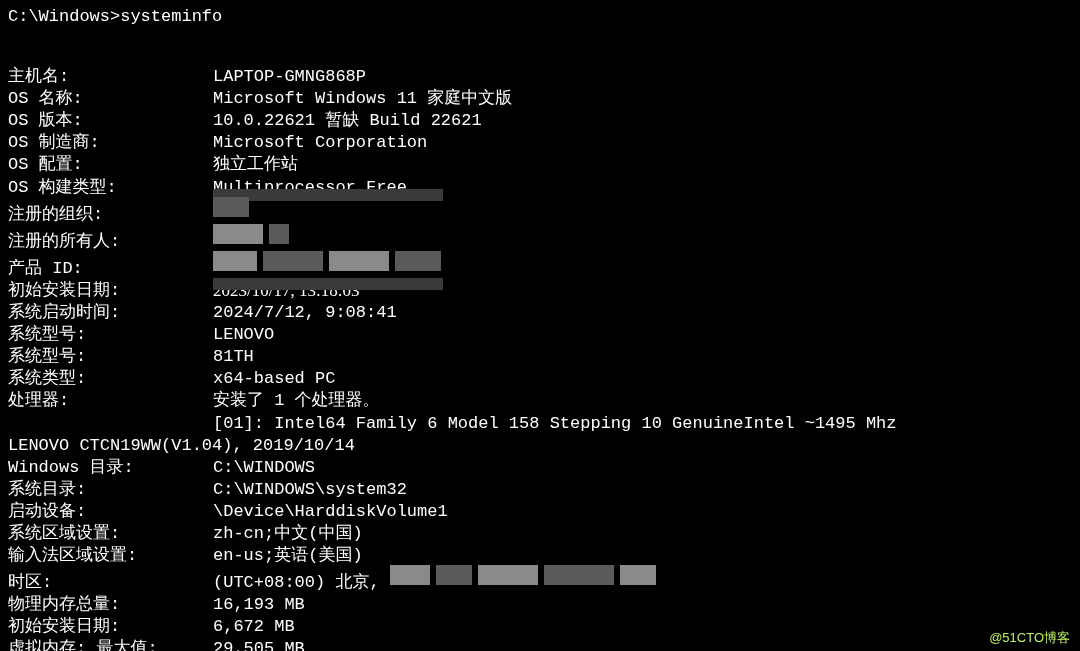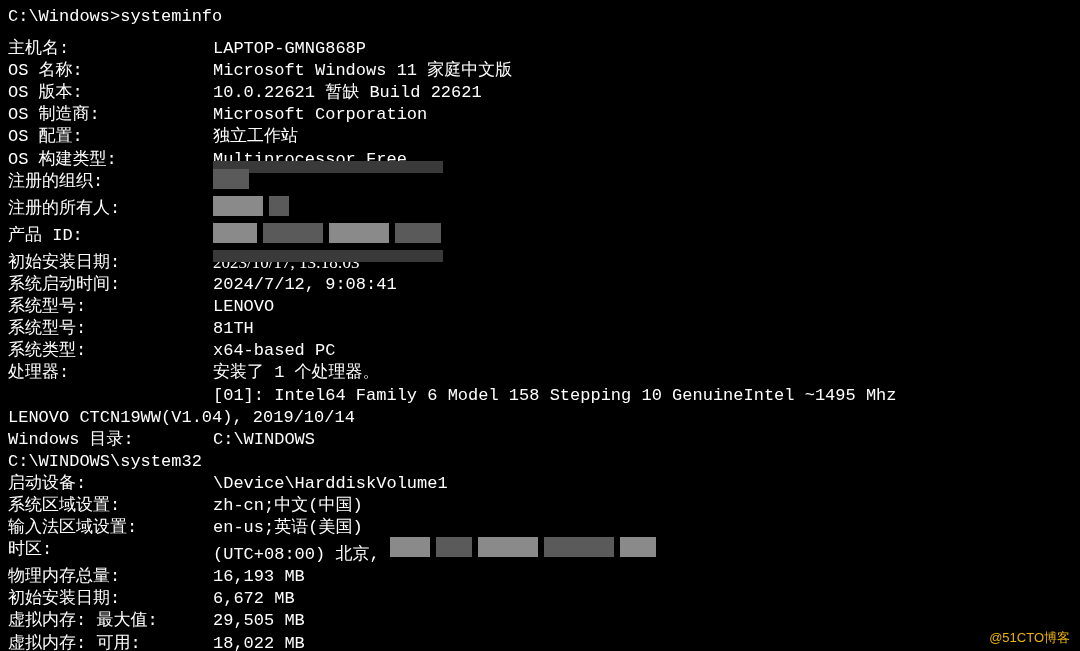--- a/index.html
+++ b/index.html
@@ -8,40 +8,40 @@
     color: #fff;
     font-family: Consolas, "Courier New", monospace;
     font-size: 17px;
     line-height: 1.3;
     width: 1080px;
     height: 651px;
     padding: 6px 8px;
     overflow: hidden;
     position: relative;
   }
-  .prompt-line { white-space: pre; margin-bottom: 10px; }
-  .row { display: flex; white-space: pre; }
+  .prompt-line { white-space: pre; margin-bottom: 38px; }
+  .row { display: flex; white-space: pre; align-items: flex-end; }
   .label { width: 205px; flex-shrink: 0; }
   .value { flex: 1; }
   .indent-full { padding-left: 205px; }
   .redact {
     display: inline-block;
     vertical-align: middle;
     height: 20px;
     position: relative;
     top: -2px;
   }
   .px2 { background: #8a8a8a; }
   .px3 { background: #5a5a5a; }
   .rblock { display: inline-flex; gap: 6px; align-items: center; }
   .watermark {
     position: absolute;
     right: 10px;
     bottom: 4px;
-    color: #eab308;
+    color: #bef264;
     font-size: 13px;
     font-family: sans-serif;
   }
 </style>
 </head>
 <body>
 
 <div class="prompt-line">C:\Windows&gt;systeminfo</div>
 
 <div id="output">
@@ -56,21 +56,21 @@
     <div class="row"><span class="label">产品 ID:</span><span class="value"><span class="rblock"><span class="redact px2" style="width: 44px;"></span><span class="redact px3" style="width: 60px;"></span><span class="redact px2" style="width: 60px;"></span><span class="redact px3" style="width: 46px;"></span></span></span></div>
     <div class="row"><span class="label">初始安装日期:</span><span class="value" style="position: relative; font-family: Liberation Serif, serif;">2023/10/17, 13:18:03<span style="position: absolute; left: 0px; top: -2px; height: 12px; width: 230px; background: rgb(58, 58, 58);"></span></span></div>
     <div class="row"><span class="label">系统启动时间:</span><span class="value">2024/7/12, 9:08:41</span></div>
     <div class="row"><span class="label">系统型号:</span><span class="value">LENOVO</span></div>
     <div class="row"><span class="label">系统型号:</span><span class="value">81TH</span></div>
     <div class="row"><span class="label">系统类型:</span><span class="value">x64-based PC</span></div>
     <div class="row"><span class="label">处理器:</span><span class="value">安装了 1 个处理器。</span></div>
     <div class="row indent-full"><span class="value">[01]: Intel64 Family 6 Model 158 Stepping 10 GenuineIntel ~1495 Mhz</span></div>
     <div class="row"><span class="value">LENOVO CTCN19WW(V1.04), 2019/10/14</span></div>
     <div class="row"><span class="label">Windows 目录:</span><span class="value">C:\WINDOWS</span></div>
-    <div class="row"><span class="value">C:\WINDOWS\system32</span></div>
+    <div class="row"><span class="label">系统目录:</span><span class="value">C:\WINDOWS\system32</span></div>
     <div class="row"><span class="label">启动设备:</span><span class="value">\Device\HarddiskVolume1</span></div>
     <div class="row"><span class="label">系统区域设置:</span><span class="value">zh-cn;中文(中国)</span></div>
     <div class="row"><span class="label">输入法区域设置:</span><span class="value">en-us;英语(美国)</span></div>
     <div class="row"><span class="label">时区:</span><span class="value"><span>(UTC+08:00) 北京, </span><span class="rblock"><span class="redact px2" style="width: 40px;"></span><span class="redact px3" style="width: 36px;"></span><span class="redact px2" style="width: 60px;"></span><span class="redact px3" style="width: 70px;"></span><span class="redact px2" style="width: 36px;"></span></span></span></div>
     <div class="row"><span class="label">物理内存总量:</span><span class="value">16,193 MB</span></div>
     <div class="row"><span class="label">初始安装日期:</span><span class="value">6,672 MB</span></div>
     <div class="row"><span class="label">虚拟内存: 最大值:</span><span class="value">29,505 MB</span></div>
     <div class="row"><span class="label">虚拟内存: 可用:</span><span class="value">18,022 MB</span></div>
   </div>
 

